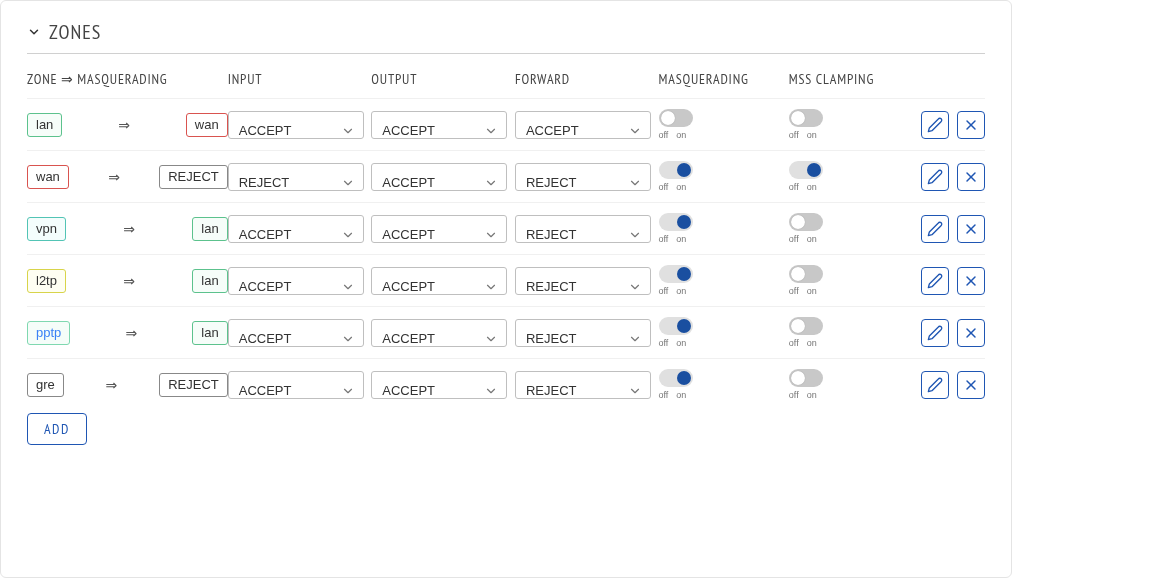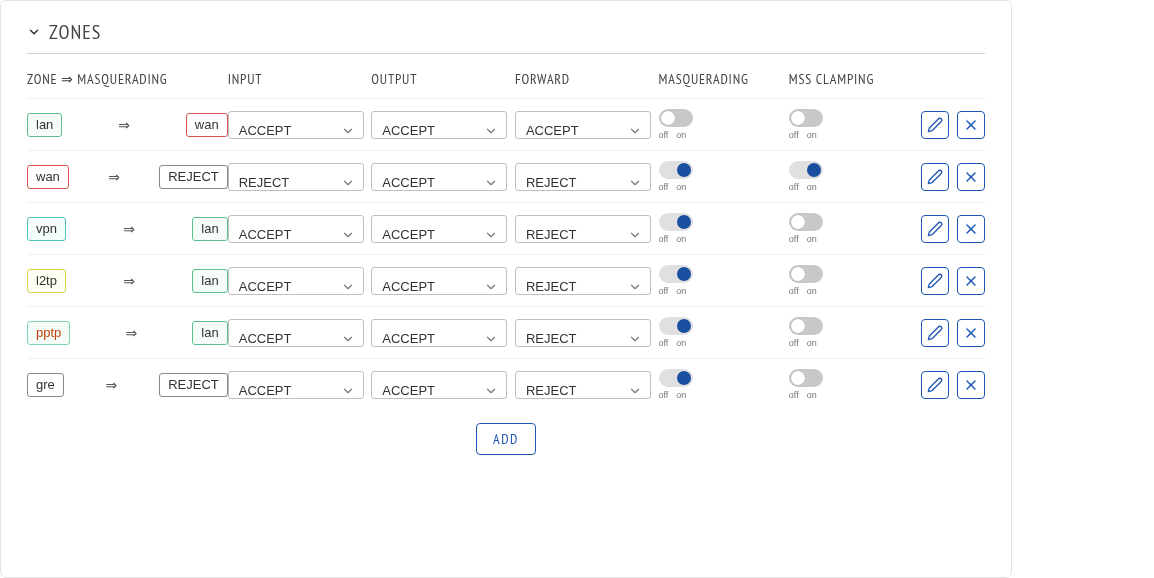--- a/index.html
+++ b/index.html
@@ -68,21 +68,21 @@
     padding: 2px 8px;
     border: 1px solid;
     border-radius: 3px;
     font-size: 13px;
     line-height: 18px;
   }
   .pill-green  { border-color:#5cc28d; color:#333; background:#f6fdf9; }
   .pill-red    { border-color:#d9534f; color:#333; background:#fff; }
   .pill-teal   { border-color:#52c4b5; color:#333; background:#f4fdfc; }
   .pill-yellow { border-color:#d8d44a; color:#333; background:#fefef2; }
-  .pill-mint   { border-color:#7fd8b0; color:#c2410c; background:#f5fdf9; }
+  .pill-mint   { border-color:#7fd8b0; color:#3b82f6; background:#f5fdf9; }
   .pill-grey   { border-color:#888;    color:#333; background:#fff; }
   .arrow-glyph { color:#555; font-size:14px; }
   
   .select {
     width: 136px;
     height: 28px;
     border: 1px solid #bfbfbf;
     border-radius: 3px;
     display: flex;
     align-items: flex-end;
@@ -140,21 +140,21 @@
     border-radius:4px;
     color:#1f56b3;
     background:#fff;
     font-family:"Arial Narrow","PT Sans Narrow",sans-serif;
     font-stretch:condensed;
     letter-spacing:1.5px;
     font-size:14px;
     padding:6px 16px;
     cursor:pointer;
   }
-  .btn-row-add { display:flex; justify-content:center; margin-top:12px; }
+  .btn-row-add { display:flex; justify-content:flex-start; margin-top:2px; }
   .btn-row-save {
     position:absolute;
     right:26px;
     bottom:22px;
   }
 </style>
 </head>
 <body>
 
 <div class="card">

